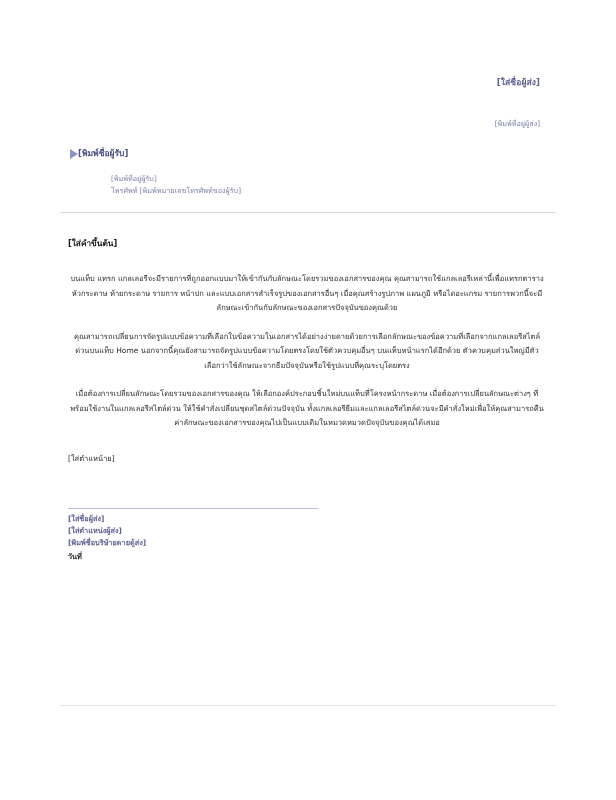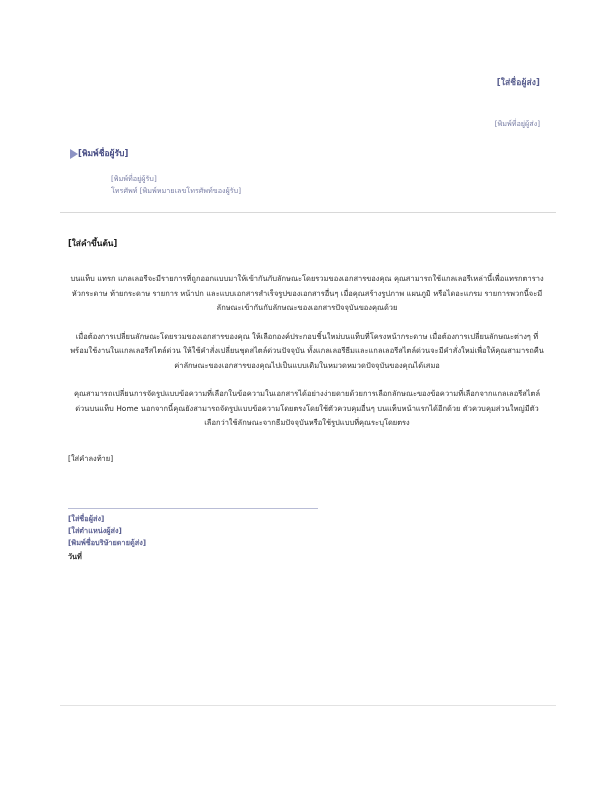--- a/index.html
+++ b/index.html
@@ -177,25 +177,25 @@
       <div>โทรศัพท์ [พิมพ์หมายเลขโทรศัพท์ของผู้รับ]</div>
     </div>
   </div>
 
   <div class="rule-top"></div>
 
   <div class="salutation">[ใส่คำขึ้นต้น]</div>
 
   <div class="body-text">
     <p>บนแท็บ แทรก แกลเลอรีจะมีรายการที่ถูกออกแบบมาให้เข้ากันกับลักษณะโดยรวมของเอกสารของคุณ คุณสามารถใช้แกลเลอรีเหล่านี้เพื่อแทรกตาราง หัวกระดาษ ท้ายกระดาษ รายการ หน้าปก และแบบเอกสารสำเร็จรูปของเอกสารอื่นๆ เมื่อคุณสร้างรูปภาพ แผนภูมิ หรือไดอะแกรม รายการพวกนี้จะมีลักษณะเข้ากันกับลักษณะของเอกสารปัจจุบันของคุณด้วย</p>
+    <p>คุณสามารถเปลี่ยนการจัดรูปแบบข้อความที่เลือกในข้อความในเอกสารได้อย่างง่ายดายด้วยการเลือกลักษณะของข้อความที่เลือกจากแกลเลอรีสไตล์ด่วนบนแท็บ Home นอกจากนี้คุณยังสามารถจัดรูปแบบข้อความโดยตรงโดยใช้ตัวควบคุมอื่นๆ บนแท็บหน้าแรกได้อีกด้วย ตัวควบคุมส่วนใหญ่มีตัวเลือกว่าใช้ลักษณะจากธีมปัจจุบันหรือใช้รูปแบบที่คุณระบุโดยตรง</p>
     <p>เมื่อต้องการเปลี่ยนลักษณะโดยรวมของเอกสารของคุณ ให้เลือกองค์ประกอบชิ้นใหม่บนแท็บที่โครงหน้ากระดาษ เมื่อต้องการเปลี่ยนลักษณะต่างๆ ที่พร้อมใช้งานในแกลเลอรีสไตล์ด่วน ให้ใช้คำสั่งเปลี่ยนชุดสไตล์ด่วนปัจจุบัน ทั้งแกลเลอรีธีมและแกลเลอรีสไตล์ด่วนจะมีคำสั่งใหม่เพื่อให้คุณสามารถคืนค่าลักษณะของเอกสารของคุณไปเป็นแบบเดิมในหมวดหมวดปัจจุบันของคุณได้เสมอ</p>
-    <p>คุณสามารถเปลี่ยนการจัดรูปแบบข้อความที่เลือกในข้อความในเอกสารได้อย่างง่ายดายด้วยการเลือกลักษณะของข้อความที่เลือกจากแกลเลอรีสไตล์ด่วนบนแท็บ Home นอกจากนี้คุณยังสามารถจัดรูปแบบข้อความโดยตรงโดยใช้ตัวควบคุมอื่นๆ บนแท็บหน้าแรกได้อีกด้วย ตัวควบคุมส่วนใหญ่มีตัวเลือกว่าใช้ลักษณะจากธีมปัจจุบันหรือใช้รูปแบบที่คุณระบุโดยตรง</p>
-  </div>
-
-  <div class="closing">[ใส่คำลงท้าย]</div>
+  </div>
+
+  <div class="closing">[ใส่ตำแหน้าย]</div>
 
   <div class="rule-sig"></div>
 
   <div class="signature-block">
     <div class="sig-line-1">[ใส่ชื่อผู้ส่ง]</div>
     <div class="sig-line-2">[ใส่ตำแหน่งผู้ส่ง]</div>
     <div class="sig-line-3">[พิมพ์ชื่อบริษัายดายดู้ส่ง]</div>
     <div class="sig-line-4">วันที่</div>
   </div>
 

